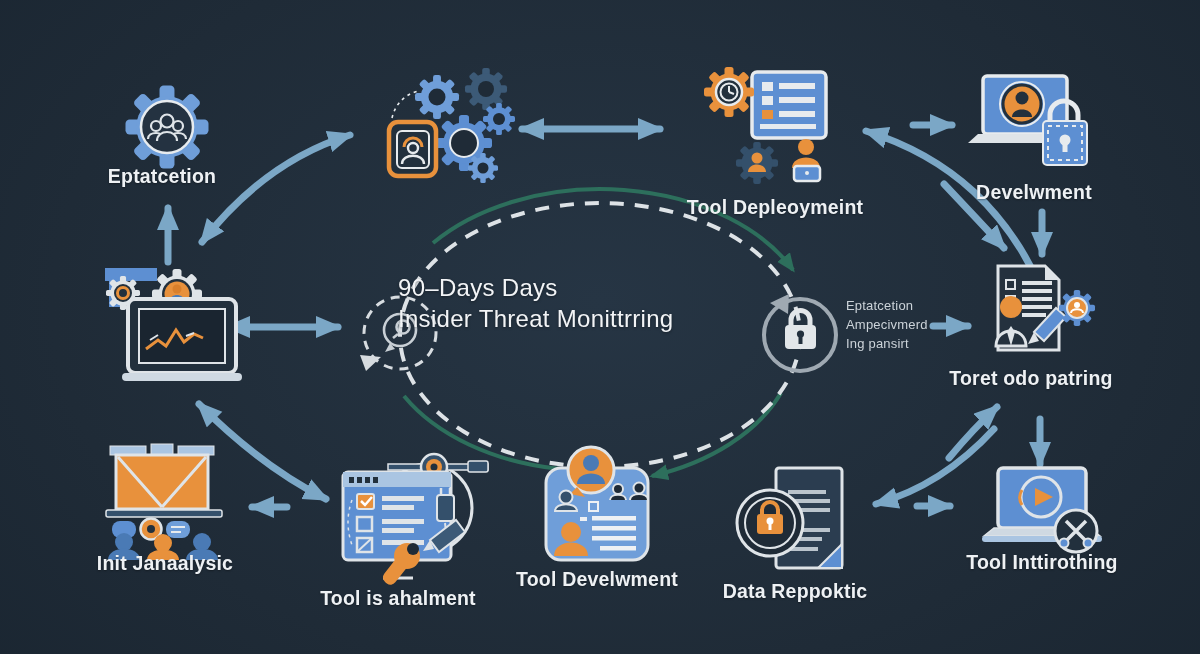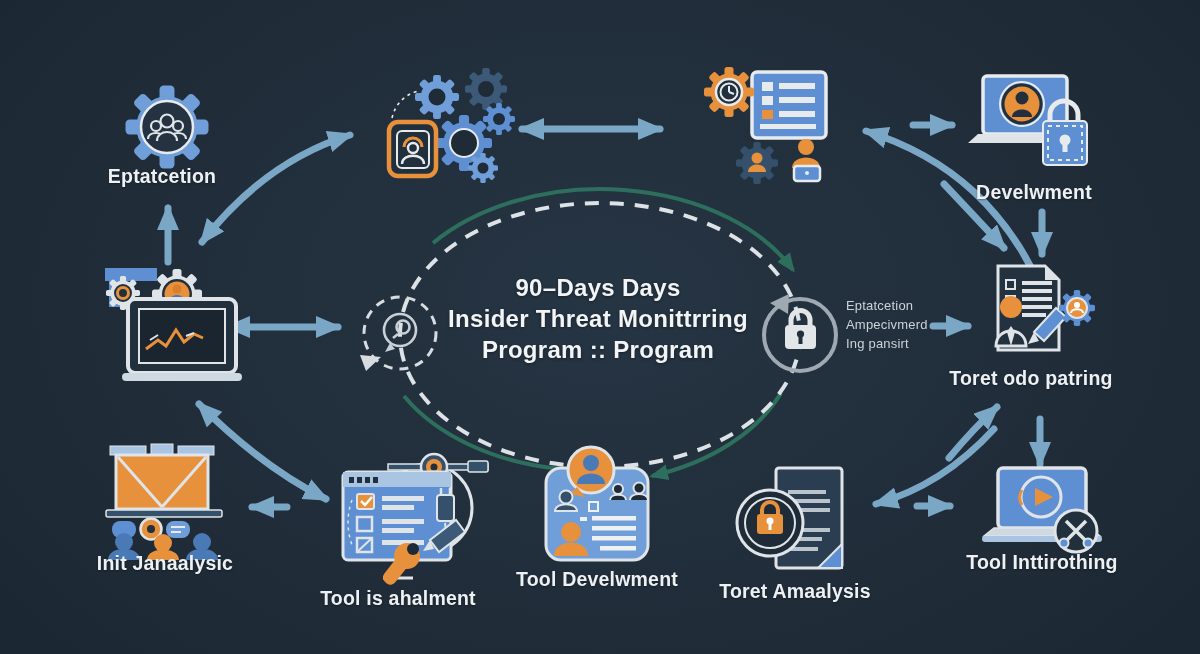--- a/index.html
+++ b/index.html
@@ -9,22 +9,22 @@
     font-family:"Liberation Sans", sans-serif;
   }
   svg{position:absolute;left:0;top:0;overflow:visible;}
   .abs{position:absolute;}
   .label{
     position:absolute;width:240px;text-align:center;color:#eef1f4;
     font-size:19.5px;font-weight:600;letter-spacing:.2px;
     text-shadow:0 1px 2px rgba(0,0,0,.35);white-space:nowrap;
   }
   .title{
-    position:absolute;left:398px;top:272px;width:400px;text-align:center;
-    color:#f2f4f6;font-size:24px;font-weight:700;line-height:31px;letter-spacing:.3px;
+    position:absolute;left:398px;top:272px;width:400px;text-align:left;
+    color:#f2f4f6;font-size:24px;font-weight:400;line-height:31px;letter-spacing:.3px;
     text-shadow:0 1px 3px rgba(0,0,0,.4);
   }
   .note{
     position:absolute;left:846px;top:296px;width:120px;text-align:left;
     color:#ccd3d9;font-size:13px;font-weight:400;line-height:19px;letter-spacing:.2px;
   }
 </style>
 </head>
 <body>
 
@@ -322,31 +322,31 @@
     <rect x="982" y="536" width="120" height="6" rx="3" fill="#aac5e2"></rect>
     <circle cx="1076" cy="531" r="21" fill="#22303d" stroke="#dfe4e8" stroke-width="3"></circle>
     <path d="M 1066,521 L 1086,541 M 1086,521 L 1066,541" stroke="#dfe4e8" stroke-width="3.5" fill="none"></path>
     <circle cx="1064" cy="543" r="4.5" fill="#5d8fd2" stroke="#dfe4e8" stroke-width="2"></circle>
     <circle cx="1088" cy="543" r="4.5" fill="#5d8fd2" stroke="#dfe4e8" stroke-width="2"></circle>
   </svg>
 
   <div class="title">
     <div>90–Days Days</div>
     <div>Insider Threat Monittrring</div>
-    <div>Program :: Program</div>
   </div>
 
   <div class="note">
     <div>Eptatcetion</div>
     <div>Ampecivmerd</div>
     <div>Ing pansirt</div>
   </div>
 
   <div class="label" style="left:42px;top:165px">Eptatcetion</div>
+  <div class="label" style="left:655px;top:196px">Tool Depleoymeint</div>
   <div class="label" style="left:914px;top:181px">Develwment</div>
   <div class="label" style="left:911px;top:367px">Toret odo patring</div>
   <div class="label" style="left:45px;top:552px">Init Janaalysic</div>
   <div class="label" style="left:278px;top:587px">Tool is ahalment</div>
   <div class="label" style="left:477px;top:568px">Tool Develwment</div>
-  <div class="label" style="left:675px;top:580px">Toret Amaalysis</div>
+  <div class="label" style="left:675px;top:580px">Data Reppoktic</div>
   <div class="label" style="left:922px;top:551px">Tool Inttirothing</div>
 
 </div>
 
 </body></html>

